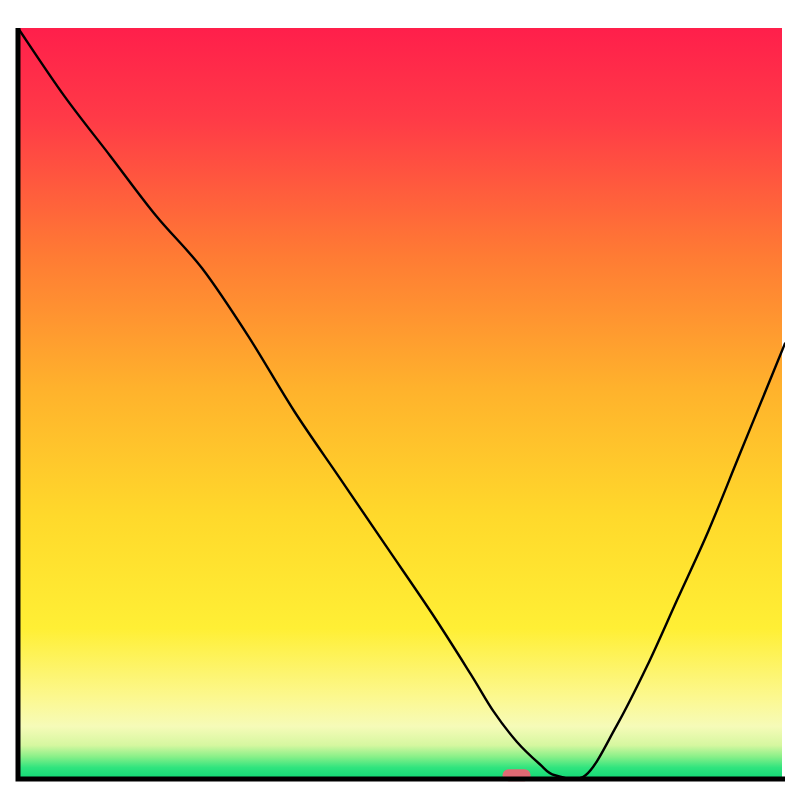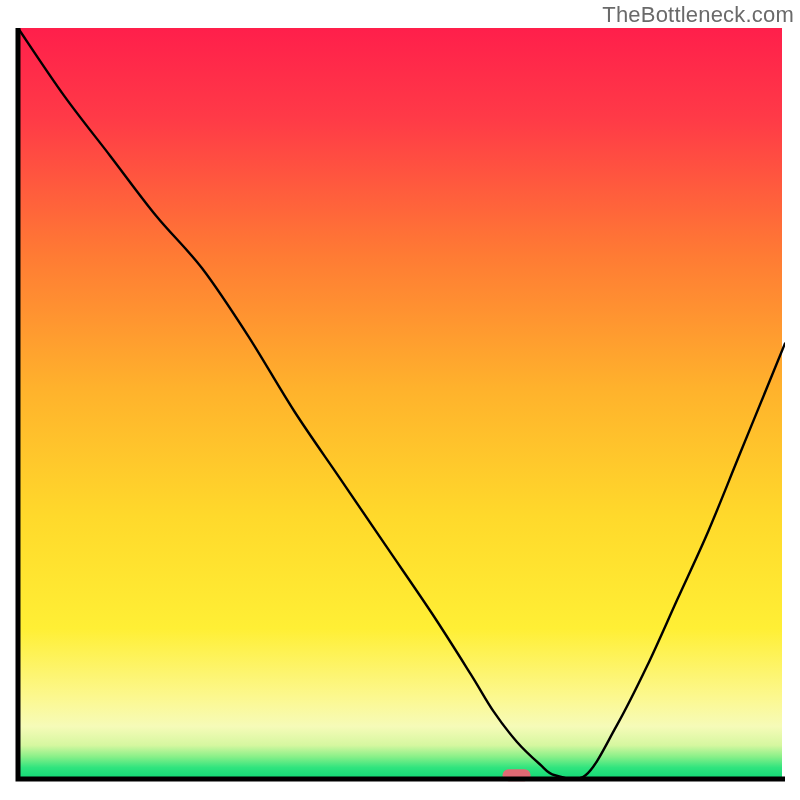--- a/index.html
+++ b/index.html
@@ -38,21 +38,20 @@
     display: block;
     width: 100%;
     height: 100%;
   }
 </style>
 </head>
 <body>
 
 <div class="frame">
 
-  <div class="watermark">TheBottleneck.com</div>
 
   <div class="plot-area">
     <svg viewBox="0 0 770 757" preserveAspectRatio="none">
       <defs>
         <linearGradient id="bg-grad" x1="0" y1="0" x2="0" y2="1">
           <stop offset="0%" stop-color="#ff1f4b"></stop>
           <stop offset="12%" stop-color="#ff3a47"></stop>
           <stop offset="30%" stop-color="#ff7a34"></stop>
           <stop offset="48%" stop-color="#ffb22c"></stop>
           <stop offset="65%" stop-color="#ffd92b"></stop>

